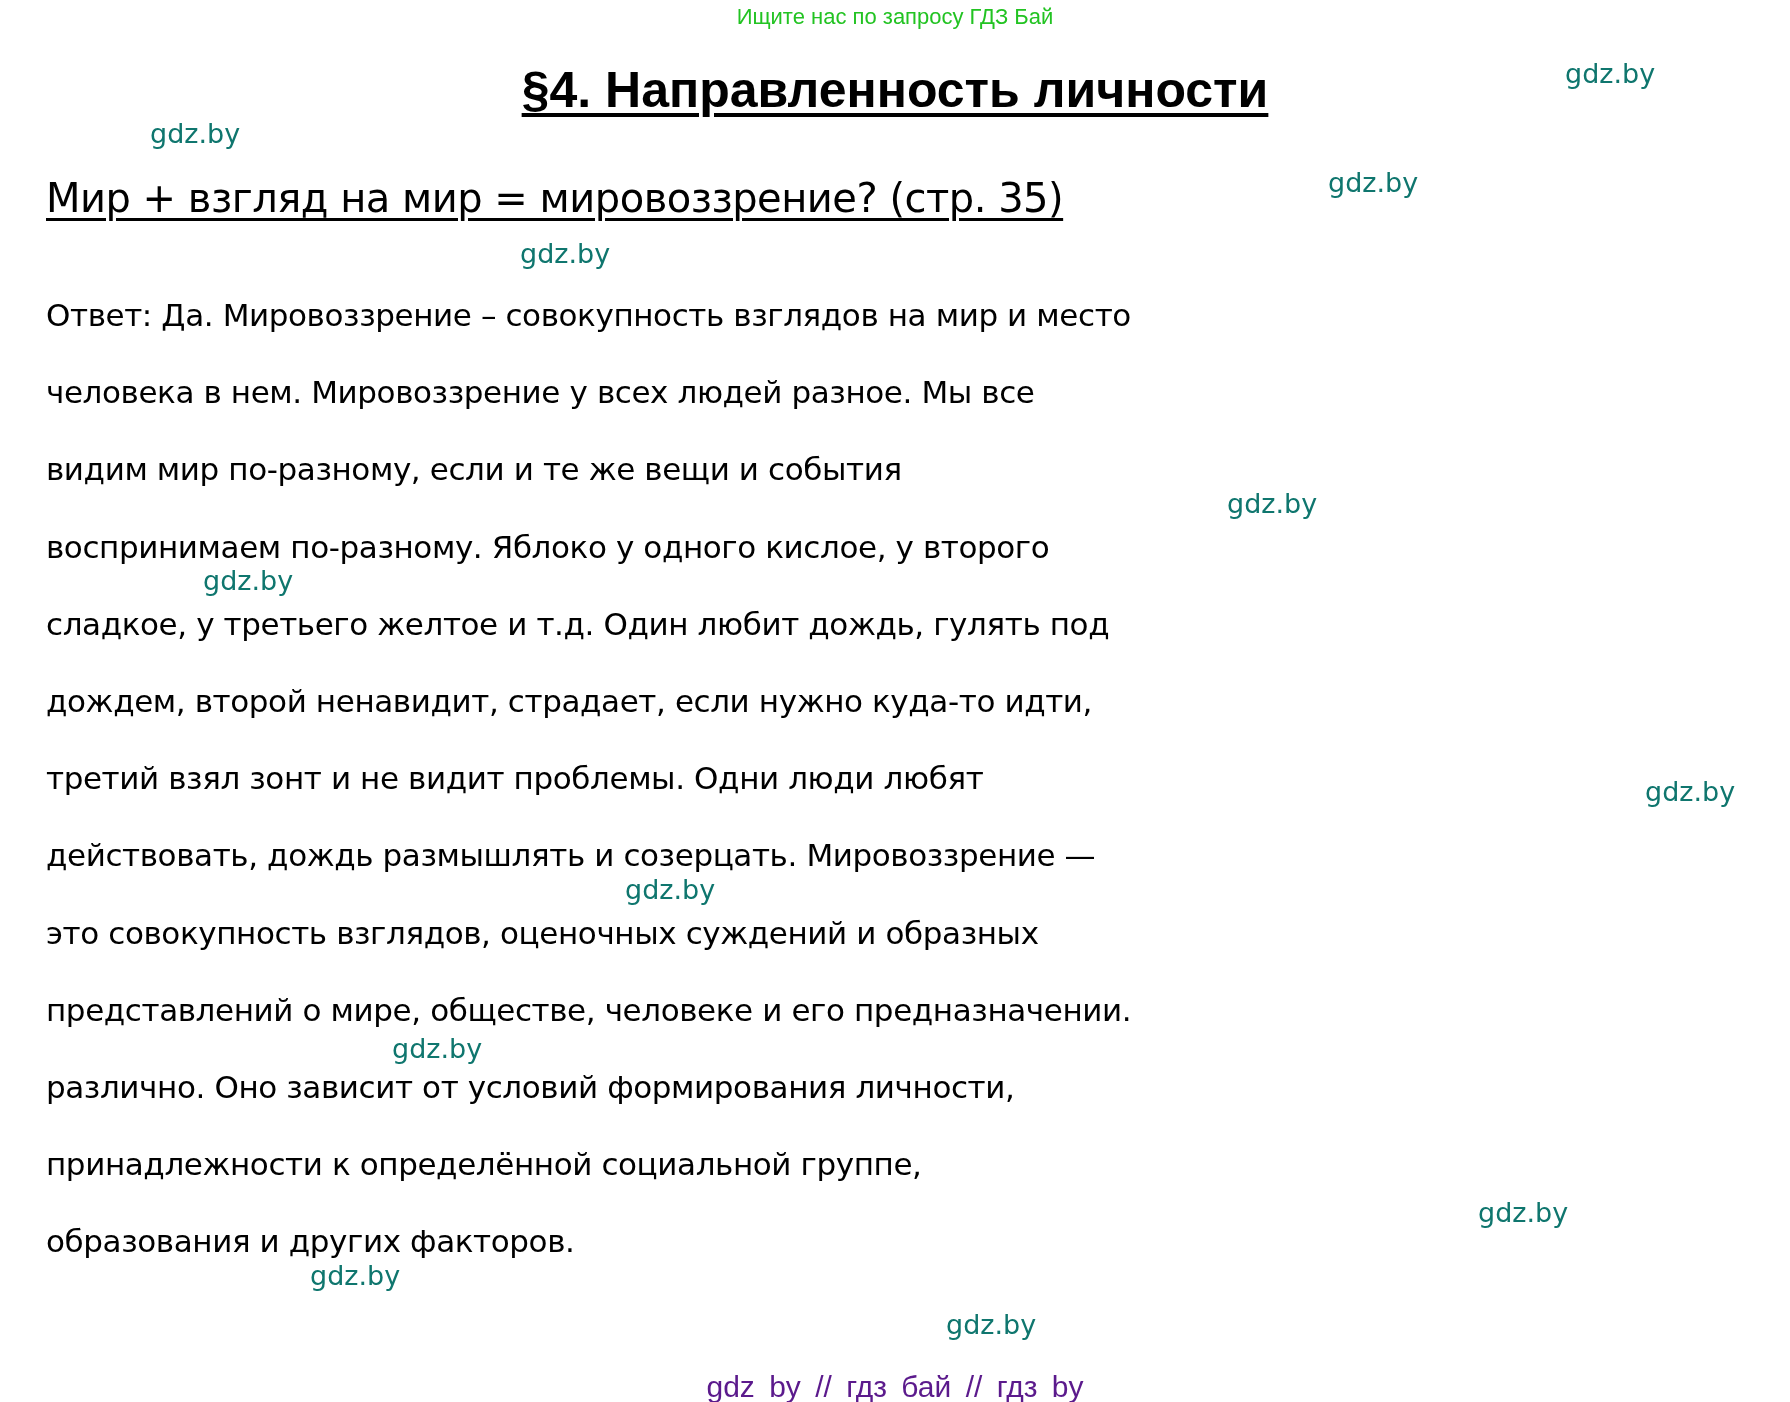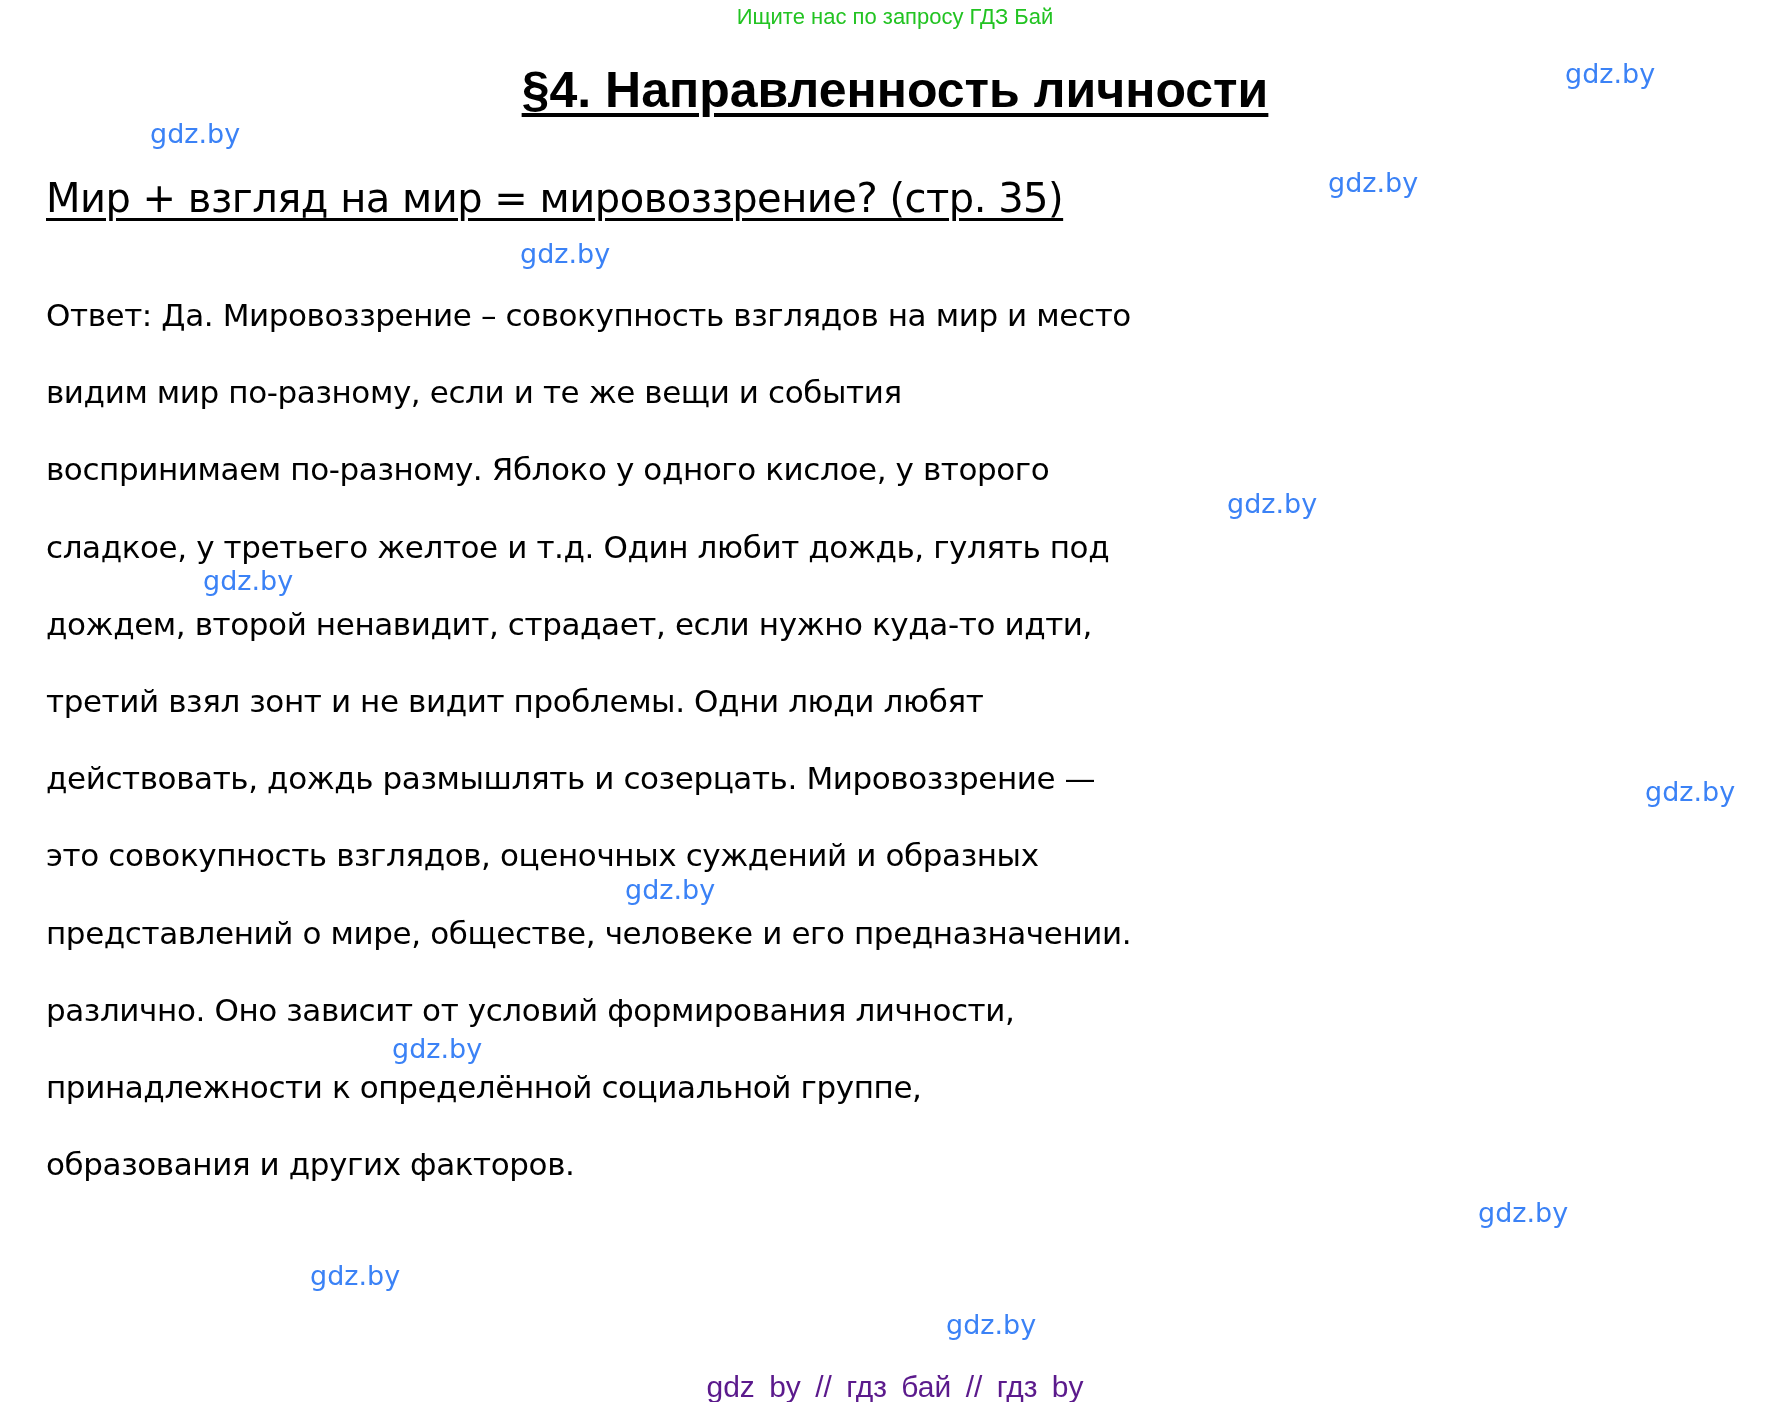--- a/index.html
+++ b/index.html
@@ -4,34 +4,35 @@
 <style>
   html, body { margin:0; padding:0; background:#ffffff; }
   body { width:1790px; height:1402px; position:relative; overflow:hidden; font-family:"DejaVu Sans", sans-serif; color:#000; }
   .abs { position:absolute; white-space:nowrap; }
   .top-banner { left:0; width:1790px; top:0; text-align:center; font-family:"Liberation Sans", sans-serif; font-size:22px; line-height:34px; color:#22c322; }
   .title { left:0; width:1790px; top:60px; text-align:center; font-family:"Liberation Sans", sans-serif; font-weight:bold; font-size:50px; line-height:60px; }
   .title span { text-decoration:underline; text-decoration-thickness:4px; text-underline-offset:6px; }
   .question { left:46px; top:168px; font-size:40px; line-height:60px; text-decoration:underline; text-decoration-thickness:3px; text-underline-offset:6px; letter-spacing:-0.5px; }
   .body-lines { left:46px; top:277px; }
   .line { font-size:31px; line-height:77.2px; height:77.2px; white-space:nowrap; letter-spacing:-0.4px; }
-  .wm { font-family:"DejaVu Sans", sans-serif; font-size:27px; color:#3b82f6; }
+  .wm { font-family:"DejaVu Sans", sans-serif; font-size:27px; color:#0f766e; }
   .footer { left:0; width:1790px; top:1370px; text-align:center; font-family:"Liberation Sans", sans-serif; font-size:30px; color:#5b1a8c; word-spacing:6px; }
 </style>
 </head>
 <body>
 
 <div class="abs top-banner">Ищите нас по запросу ГДЗ Бай</div>
 
 <div class="abs title"><span>§4. Направленность личности</span></div>
 
 <div class="abs question">Мир + взгляд на мир = мировоззрение? (стр. 35)</div>
 
 <div class="abs body-lines">
   <div class="line">Ответ: Да. Мировоззрение – совокупность взглядов на мир и место</div>
+  <div class="line">человека в нем. Мировоззрение у всех людей разное. Мы все</div>
   <div class="line">видим мир по-разному, если и те же вещи и события</div>
   <div class="line">воспринимаем по-разному. Яблоко у одного кислое, у второго</div>
   <div class="line">сладкое, у третьего желтое и т.д. Один любит дождь, гулять под</div>
   <div class="line">дождем, второй ненавидит, страдает, если нужно куда-то идти,</div>
   <div class="line">третий взял зонт и не видит проблемы. Одни люди любят</div>
   <div class="line">действовать, дождь размышлять и созерцать. Мировоззрение —</div>
   <div class="line">это совокупность взглядов, оценочных суждений и образных</div>
   <div class="line">представлений о мире, обществе, человеке и его предназначении.</div>
   <div class="line">различно. Оно зависит от условий формирования личности,</div>
   <div class="line">принадлежности к определённой социальной группе,</div>

